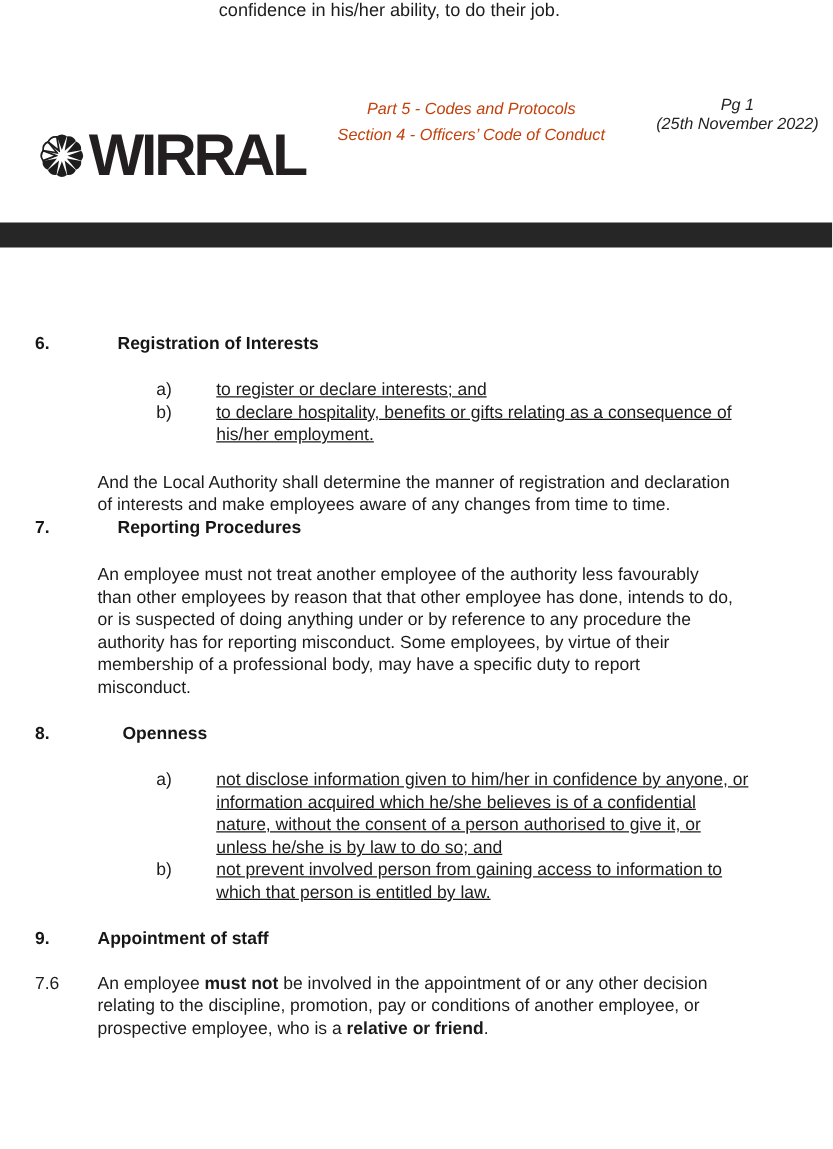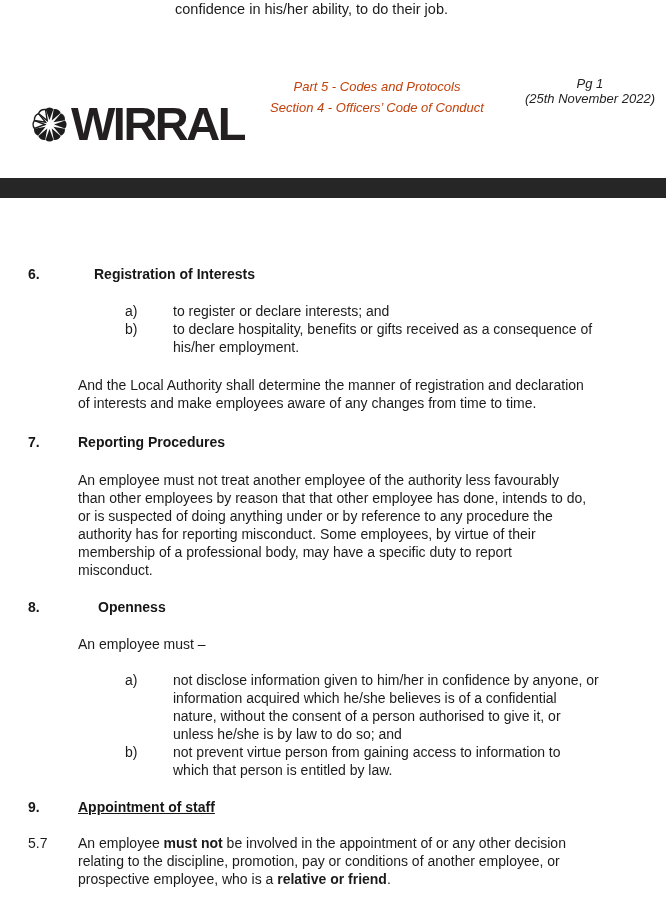--- a/index.html
+++ b/index.html
@@ -75,26 +75,26 @@
 
   .row { display:flex; align-items:flex-start; }
   .col-num { flex:0 0 50px; }
   .col-text { flex:1; white-space:pre-line; }
 
   .heading-row { font-weight:700; color:#161616; }
 
   .sublist { flex:1; }
   .subrow { display:flex; padding-left:47px; }
   .sublabel { flex:0 0 48px; }
-  .subtext { flex:1; white-space:pre-line; }
+  .subtext { flex:1; white-space:pre-line;text-decoration:underline; }
 
   .mb18 { margin-bottom:18px; }
   .mb19 { margin-bottom:19px; }
   .mb20 { margin-bottom:20px; }
-  .mb21 { margin-bottom:21px; }
+  .mb21 { }
 
   .rich b { font-weight:700; }
 </style>
 </head>
 <body>
 
 <div class="page">
 
   <p class="continuation">confidence in his/her ability, to do their job.</p>
 
@@ -146,83 +146,79 @@
       </div>
       <div class="row mb20">
         <span class="col-num"></span>
         <div class="sublist">
           <div class="subrow">
             <span class="sublabel">a)</span>
             <p class="subtext">to register or declare interests; and</p>
           </div>
           <div class="subrow">
             <span class="sublabel">b)</span>
-            <p class="subtext">to declare hospitality, benefits or gifts received as a consequence of
+            <p class="subtext">to declare hospitality, benefits or gifts relating as a consequence of
 his/her employment.</p>
           </div>
         </div>
       </div>
       <div class="row mb21">
         <span class="col-num"></span>
         <p class="col-text">And the Local Authority shall determine the manner of registration and declaration
 of interests and make employees aware of any changes from time to time.</p>
       </div>
     </section>
 
     <section>
       <div class="row heading-row mb20">
         <span class="col-num">7.</span>
-        <h2 style="font-size:inherit; line-height:inherit;">Reporting Procedures</h2>
+        <h2 style="font-size:inherit; line-height:inherit;margin-left:16px;">Reporting Procedures</h2>
       </div>
       <div class="row mb19">
         <span class="col-num"></span>
         <p class="col-text">An employee must not treat another employee of the authority less favourably
 than other employees by reason that that other employee has done, intends to do,
 or is suspected of doing anything under or by reference to any procedure the
 authority has for reporting misconduct. Some employees, by virtue of their
 membership of a professional body, may have a specific duty to report
 misconduct.</p>
       </div>
     </section>
 
     <section>
       <div class="row heading-row mb19">
         <span class="col-num">8.</span>
         <h2 style="font-size:inherit; line-height:inherit;margin-left:20px;">Openness</h2>
       </div>
-      <div class="row mb18">
-        <span class="col-num"></span>
-        <p class="col-text">An employee must –</p>
-      </div>
       <div class="row mb19">
         <span class="col-num"></span>
         <div class="sublist">
           <div class="subrow">
             <span class="sublabel">a)</span>
             <p class="subtext">not disclose information given to him/her in confidence by anyone, or
 information acquired which he/she believes is of a confidential
 nature, without the consent of a person authorised to give it, or
 unless he/she is by law to do so; and</p>
           </div>
           <div class="subrow">
             <span class="sublabel">b)</span>
-            <p class="subtext">not prevent virtue person from gaining access to information to
+            <p class="subtext">not prevent involved person from gaining access to information to
 which that person is entitled by law.</p>
           </div>
         </div>
       </div>
     </section>
 
     <section>
       <div class="row heading-row mb18">
         <span class="col-num">9.</span>
-        <h2 style="font-size:inherit; line-height:inherit;text-decoration:underline;">Appointment of staff</h2>
+        <h2 style="font-size:inherit; line-height:inherit;">Appointment of staff</h2>
       </div>
       <div class="row">
-        <span class="col-num">5.7</span>
+        <span class="col-num">7.6</span>
         <p class="col-text rich"><span>An employee </span><b>must not</b><span> be involved in the appointment of or any other decision
 relating to the discipline, promotion, pay or conditions of another employee, or
 prospective employee, who is a </span><b>relative or friend</b><span>.</span></p>
       </div>
     </section>
 
   </main>
 </div>
 
 </body></html>

